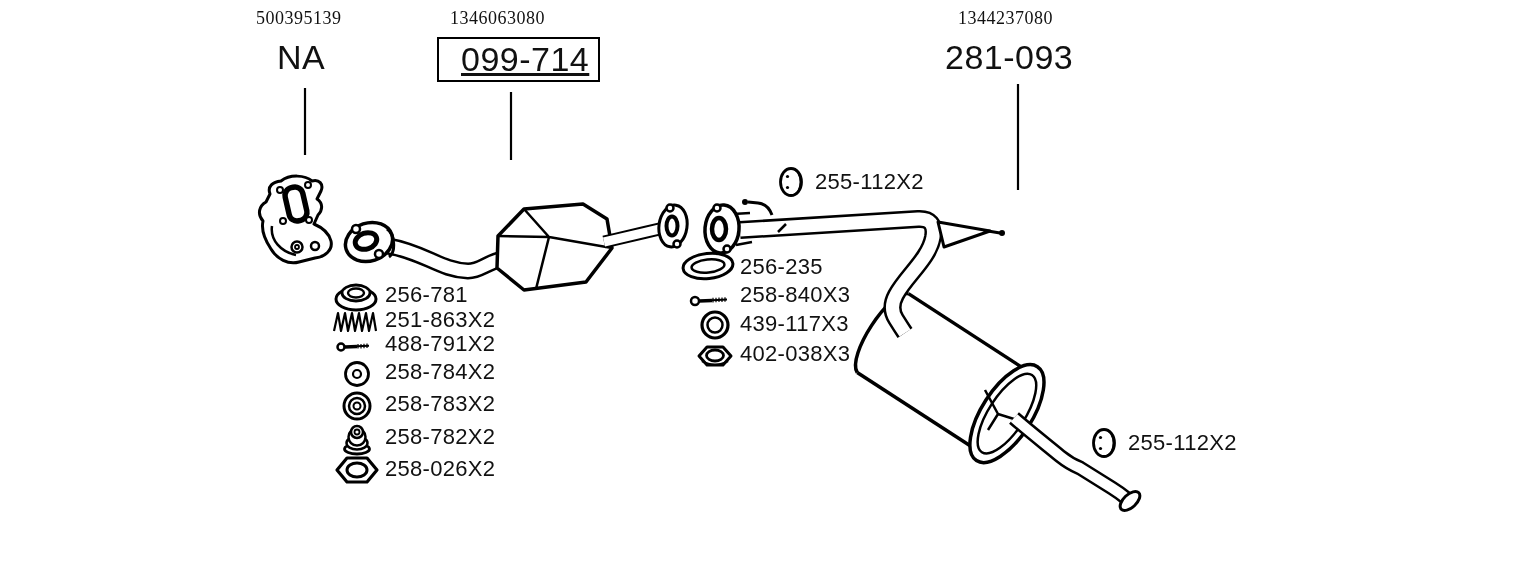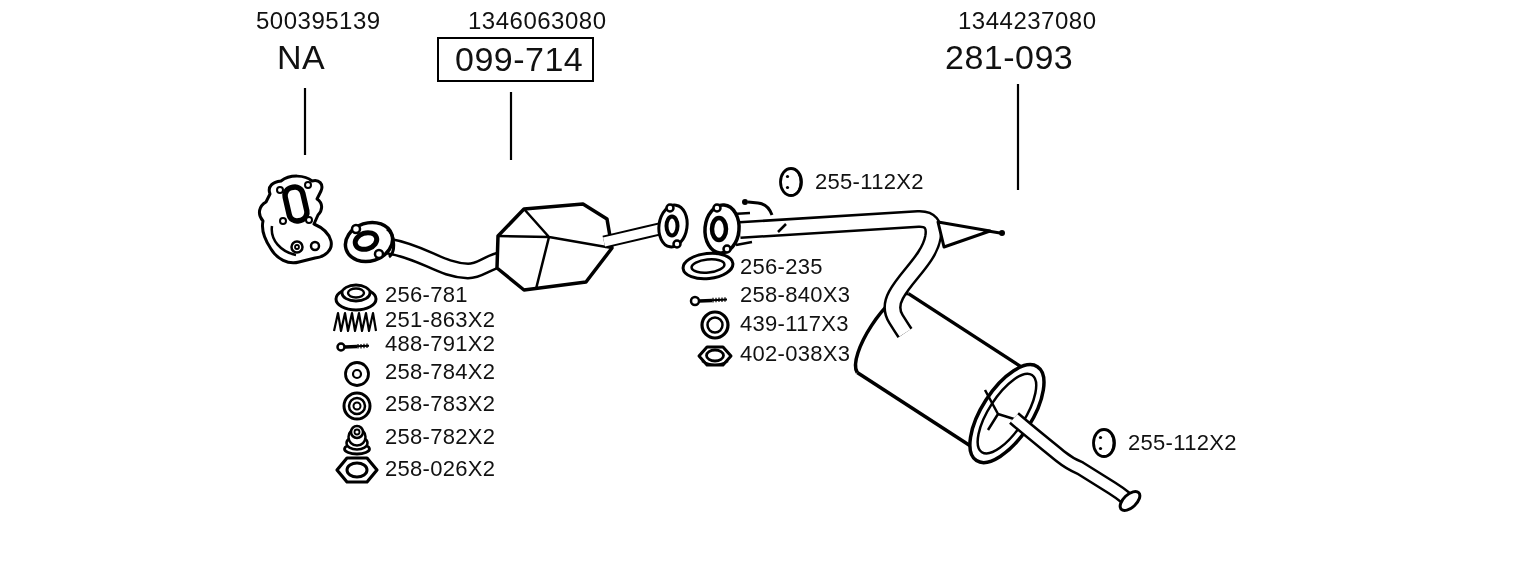--- a/index.html
+++ b/index.html
@@ -2,23 +2,23 @@
 <html><head>
 <meta charset="utf-8">
 <style>
   html,body{margin:0;padding:0;background:#fff;}
   .stage{
     position:relative;width:1530px;height:566px;background:#fff;
     font-family:"Liberation Sans", sans-serif;color:#111;overflow:hidden;
   }
   svg{position:absolute;left:0;top:0;}
   .lbl{position:absolute;white-space:nowrap;line-height:1;}
-  .ref{font-size:24px;letter-spacing:.5px;}
+  .ref{font-size:18px;letter-spacing:.5px;font-family:Liberation Serif, serif;}
   .code{font-size:34px;letter-spacing:.5px;}
-  .boxed{border:2px solid #000;padding:3px 9px 4px 16px;}
+  .boxed{border:2px solid #000;padding:3px 9px 4px 22px;text-decoration:underline;}
   .part{font-size:22px;letter-spacing:.3px;}
   .sys{font-size:30px;border:2px solid #000;padding:1px 8px 2px 8px;letter-spacing:.5px;}
 </style>
 </head>
 <body>
 
 <div class="stage">
 
   <svg width="1530" height="566" viewBox="0 0 1530 566">
     <g stroke="#000" fill="none" stroke-linejoin="round">
@@ -176,21 +176,21 @@
         <circle cx="4.5" cy="5" r="1.8" fill="#fff" stroke="none"></circle>
         <circle cx="-3.5" cy="-5.5" r="1.6" fill="#000" stroke="none"></circle>
         <circle cx="-3.5" cy="5.5" r="1.6" fill="#000" stroke="none"></circle>
       </g>
     </g>
   </svg>
 
   <div class="lbl ref" style="left:256px;top:9px">500395139</div>
   <div class="lbl code" style="left:277px;top:40px">NA</div>
 
-  <div class="lbl ref" style="left:468px;top:9px">1346063080</div>
+  <div class="lbl ref" style="left:450px;top:9px">1346063080</div>
   <div class="lbl code boxed" style="left:437px;top:37px">099-714</div>
 
   <div class="lbl ref" style="left:958px;top:9px">1344237080</div>
   <div class="lbl code" style="left:945px;top:40px">281-093</div>
 
   <div class="lbl part" style="left:385px;top:284px">256-781</div>
   <div class="lbl part" style="left:385px;top:309px">251-863X2</div>
   <div class="lbl part" style="left:385px;top:333px">488-791X2</div>
   <div class="lbl part" style="left:385px;top:361px">258-784X2</div>
   <div class="lbl part" style="left:385px;top:393px">258-783X2</div>

